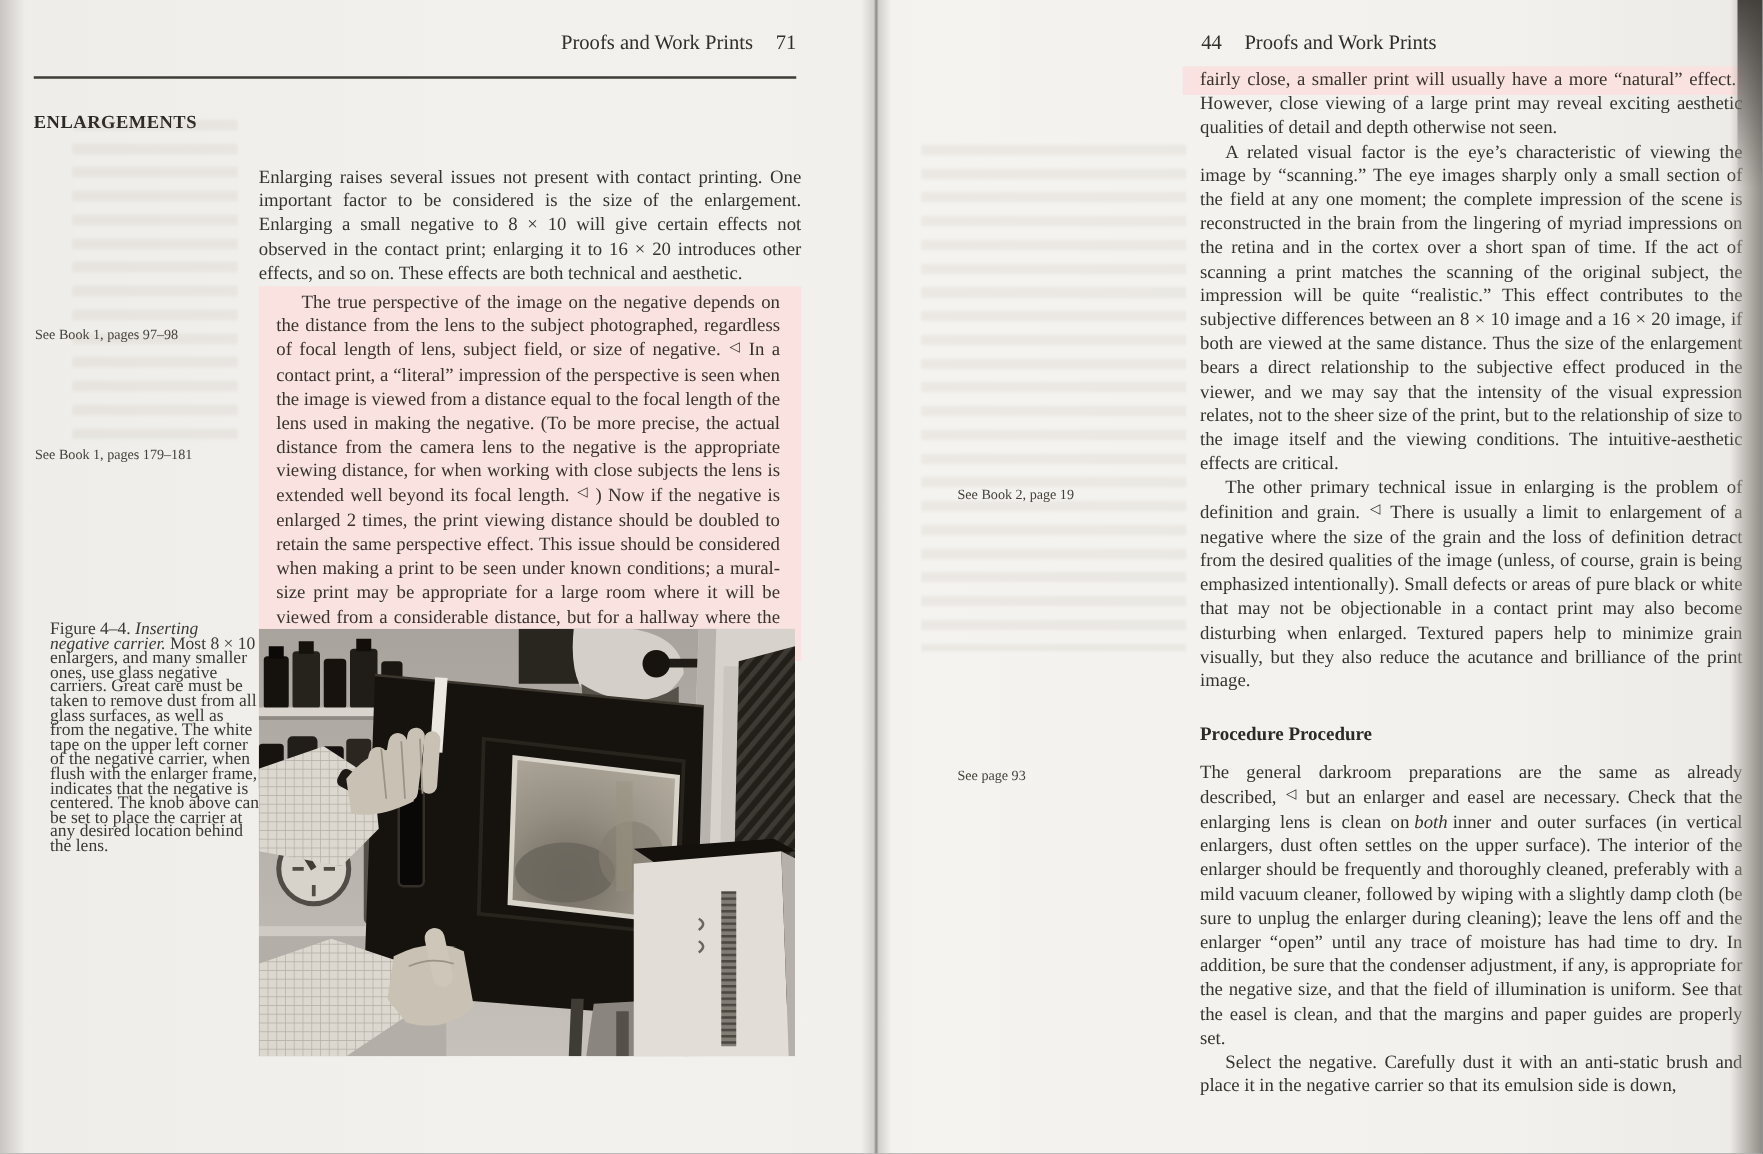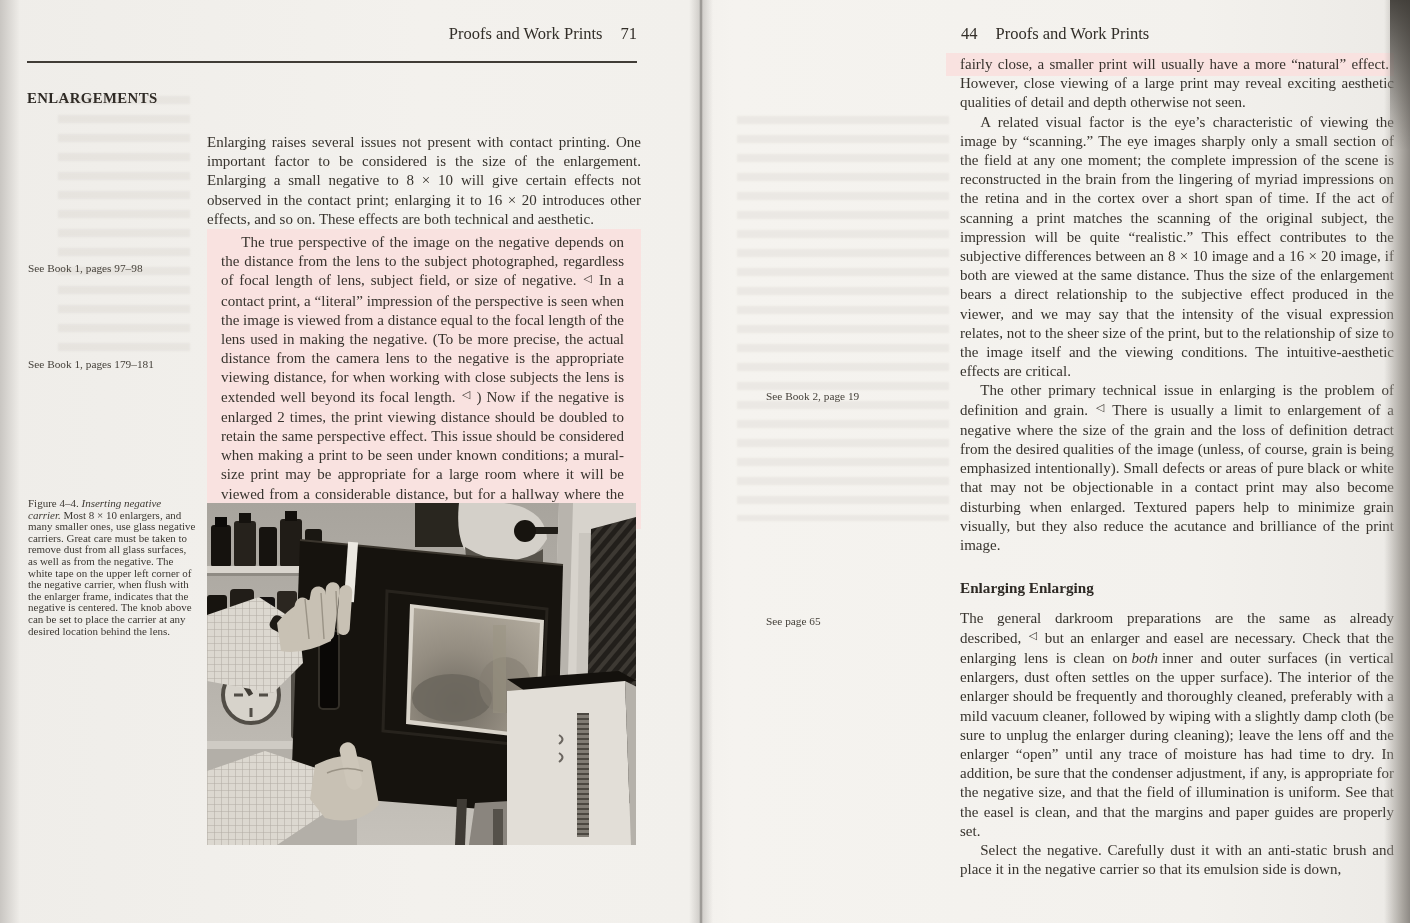--- a/index.html
+++ b/index.html
@@ -33,21 +33,21 @@
   .rule { position:absolute; left:27px; top:61px; width:610px; height:2px; background:#403c36; }
   .secheading { position:absolute; left:27px; top:90px; font-size:14.8px; font-weight:bold;
                 letter-spacing:.4px; color:#2d2924; }
   .mnote { position:absolute; font-size:11.3px; color:#45413a; white-space:nowrap; }
   .highlight { background:#f9e2e0; margin:0 -17px 0 -14px; padding:4px 17px 6px 14px; }
   .hl-line { background:#f9e2e0; padding:3px 5px 4px 14px; margin-left:-14px;
              -webkit-box-decoration-break:clone; box-decoration-break:clone; }
   .xref { font-size:.72em; position:relative; top:-.33em; margin:0 5px 0 5px; }
   .it { font-style:italic; margin:4px 4px; }
   .subheading { font-size:15.2px; font-weight:bold; margin:23px 0 12px 0; color:#2d2924; }
-  .caption { position:absolute; left:28px; top:498px; width:168px; font-size:11px;
+  .caption { position:absolute; left:40px; top:498px; width:168px; font-size:14px;
              line-height:11.6px; color:#3c3832; }
   .cap-it { font-style:italic; }
   .photo { position:absolute; left:207px; top:503px; width:429px; height:342px; }
 </style>
 </head>
 <body>
 
 <div id="scan">
 
   <div class="pagehead" style="left:207px; top:24px; width:430px; text-align:right;">
@@ -197,28 +197,28 @@
         <path d="M352 232 q7 4 0 9 M352 250 q7 4 0 9" stroke="#6b6660" fill="none" stroke-width="2"></path>
       </g>
     </svg>
   </div>
 
   <div class="pagehead" style="left:961px; top:24px;">
     <span>44</span><span class="pgtitle-r">Proofs and Work Prints</span>
   </div>
 
   <div class="mnote" style="left:766px; top:390px;">See Book 2, page 19</div>
-  <div class="mnote" style="left:766px; top:615px;">See page 65</div>
+  <div class="mnote" style="left:766px; top:615px;">See page 93</div>
 
   <div class="col" style="left:960px; top:55px;">
     <p><span class="hl-line">fairly close, a smaller print will usually have a more “natural” effect.</span>
       <span>However, close viewing of a large print may reveal exciting aesthetic qualities of detail and depth otherwise not seen.</span></p>
     <p class="indent">A related visual factor is the eye’s characteristic of viewing the image by “scanning.” The eye images sharply only a small section of the field at any one moment; the complete impression of the scene is reconstructed in the brain from the lingering of myriad impressions on the retina and in the cortex over a short span of time. If the act of scanning a print matches the scanning of the original subject, the impression will be quite “realistic.” This effect contributes to the subjective differences between an 8 × 10 image and a 16 × 20 image, if both are viewed at the same distance. Thus the size of the enlargement bears a direct relationship to the subjective effect produced in the viewer, and we may say that the intensity of the visual expression relates, not to the sheer size of the print, but to the relationship of size to the image itself and the viewing conditions. The intuitive-aesthetic effects are critical.</p>
     <p class="indent"><span>The other primary technical issue in enlarging is the problem of definition and grain.</span><span class="xref">◁</span><span>There is usually a limit to enlargement of a negative where the size of the grain and the loss of definition detract from the desired qualities of the image (unless, of course, grain is being emphasized intentionally). Small defects or areas of pure black or white that may not be objectionable in a contact print may also become disturbing when enlarged. Textured papers help to minimize grain visually, but they also reduce the acutance and brilliance of the print image.</span></p>
-    <h3 class="subheading">Enlarging Enlarging</h3>
+    <h3 class="subheading">Procedure Procedure</h3>
     <p><span>The general darkroom preparations are the same as already described,</span><span class="xref">◁</span><span>but an enlarger and easel are necessary. Check that the enlarging lens is clean on</span><span class="it">both</span><span>inner and outer surfaces (in vertical enlargers, dust often settles on the upper surface). The interior of the enlarger should be frequently and thoroughly cleaned, preferably with a mild vacuum cleaner, followed by wiping with a slightly damp cloth (be sure to unplug the enlarger during cleaning); leave the lens off and the enlarger “open” until any trace of moisture has had time to dry. In addition, be sure that the condenser adjustment, if any, is appropriate for the negative size, and that the field of illumination is uniform. See that the easel is clean, and that the margins and paper guides are properly set.</span></p>
     <p class="indent">Select the negative. Carefully dust it with an anti-static brush and place it in the negative carrier so that its emulsion side is down,</p>
   </div>
 
   <div class="ghost" id="ghost-left"></div>
   <div class="ghost" id="ghost-right"></div>
   <div class="edge-left"></div>
   <div class="gutter"></div>
   <div class="edge-right"></div>
   <div class="corner-tr"></div>

